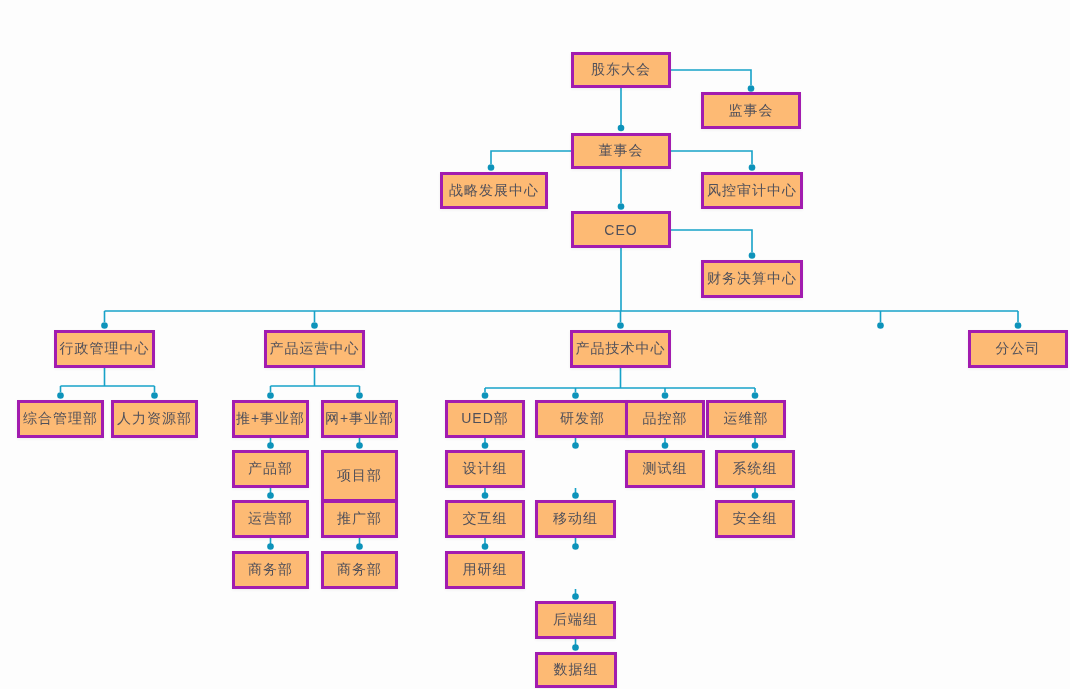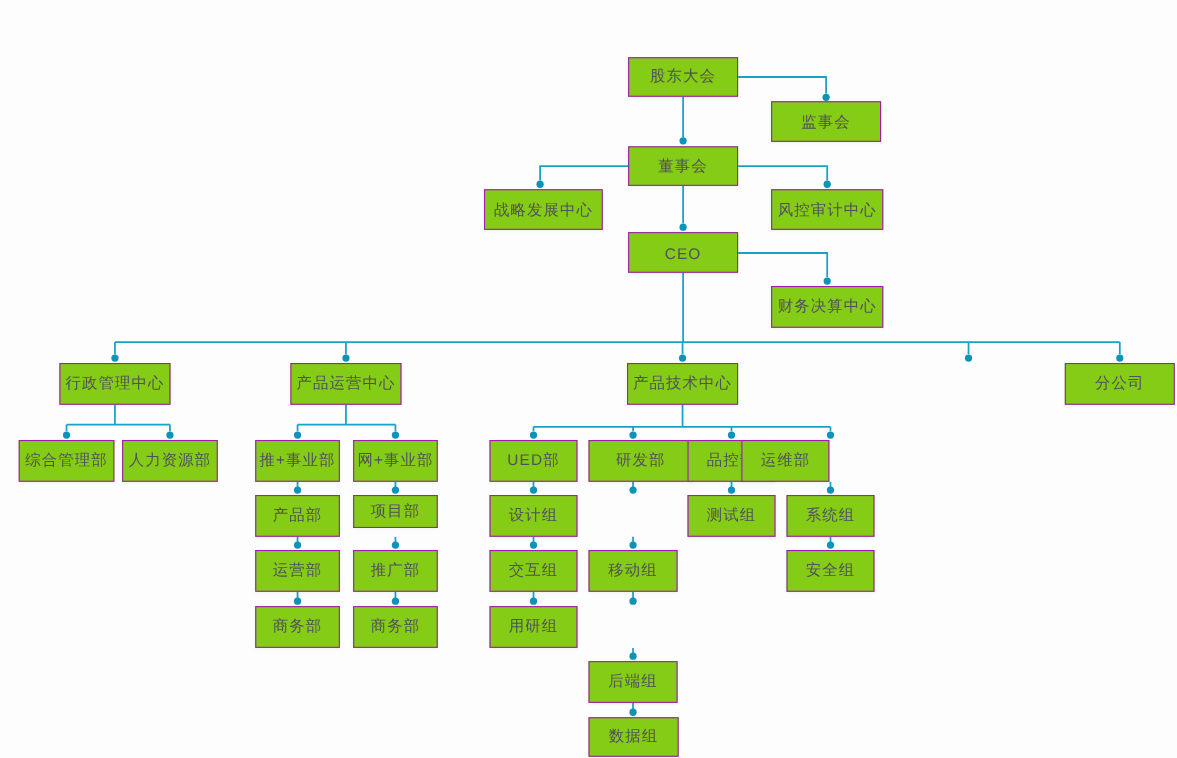--- a/index.html
+++ b/index.html
@@ -28,22 +28,22 @@
     stroke-width: 1.6;
   }
   .connectors circle {
     fill: #0d93ba;
     stroke: none;
   }
   .node {
     position: absolute;
     z-index: 1;
     box-sizing: border-box;
-    background: #84cc16;
-    border: 1px solid #a21caf;
+    background: #fdba74;
+    border: 3px solid #a21caf;
     box-shadow: 0 1px 3px rgba(0,0,0,0.06);
     color: #50505a;
     font-size: 14px;
     letter-spacing: 1px;
     display: flex;
     align-items: center;
     justify-content: center;
     white-space: nowrap;
   }
 </style>
@@ -164,30 +164,30 @@
   <div class="node" style="left:264px;top:330px;width:101px;height:38px">产品运营中心</div>
   <div class="node" style="left:570px;top:330px;width:101px;height:38px">产品技术中心</div>
   <div class="node" style="left:968px;top:330px;width:100px;height:38px">分公司</div>
 
   <div class="node" style="left:17px;top:400px;width:87px;height:38px">综合管理部</div>
   <div class="node" style="left:111px;top:400px;width:87px;height:38px">人力资源部</div>
 
   <div class="node" style="left:232px;top:400px;width:77px;height:38px">推+事业部</div>
   <div class="node" style="left:321px;top:400px;width:77px;height:38px">网+事业部</div>
   <div class="node" style="left:232px;top:450px;width:77px;height:38px">产品部</div>
-  <div class="node" style="left:321px;top:450px;width:77px;height:30px">项目部</div>
+  <div class="node" style="left:321px;top:450px;width:77px;height:52px">项目部</div>
   <div class="node" style="left:232px;top:500px;width:77px;height:38px">运营部</div>
   <div class="node" style="left:321px;top:500px;width:77px;height:38px">推广部</div>
   <div class="node" style="left:232px;top:551px;width:77px;height:38px">商务部</div>
   <div class="node" style="left:321px;top:551px;width:77px;height:38px">商务部</div>
 
   <div class="node" style="left:445px;top:400px;width:80px;height:38px">UED部</div>
   <div class="node" style="left:535px;top:400px;width:95px;height:38px">研发部</div>
   <div class="node" style="left:625px;top:400px;width:80px;height:38px">品控部</div>
-  <div class="node" style="left:674px;top:400px;width:80px;height:38px">运维部</div>
+  <div class="node" style="left:706px;top:400px;width:80px;height:38px">运维部</div>
   <div class="node" style="left:445px;top:450px;width:80px;height:38px">设计组</div>
   <div class="node" style="left:625px;top:450px;width:80px;height:38px">测试组</div>
   <div class="node" style="left:715px;top:450px;width:80px;height:38px">系统组</div>
   <div class="node" style="left:445px;top:500px;width:80px;height:38px">交互组</div>
   <div class="node" style="left:535px;top:500px;width:81px;height:38px">移动组</div>
   <div class="node" style="left:715px;top:500px;width:80px;height:38px">安全组</div>
   <div class="node" style="left:445px;top:551px;width:80px;height:38px">用研组</div>
   <div class="node" style="left:535px;top:601px;width:81px;height:38px">后端组</div>
   <div class="node" style="left:535px;top:652px;width:82px;height:36px">数据组</div>
 

